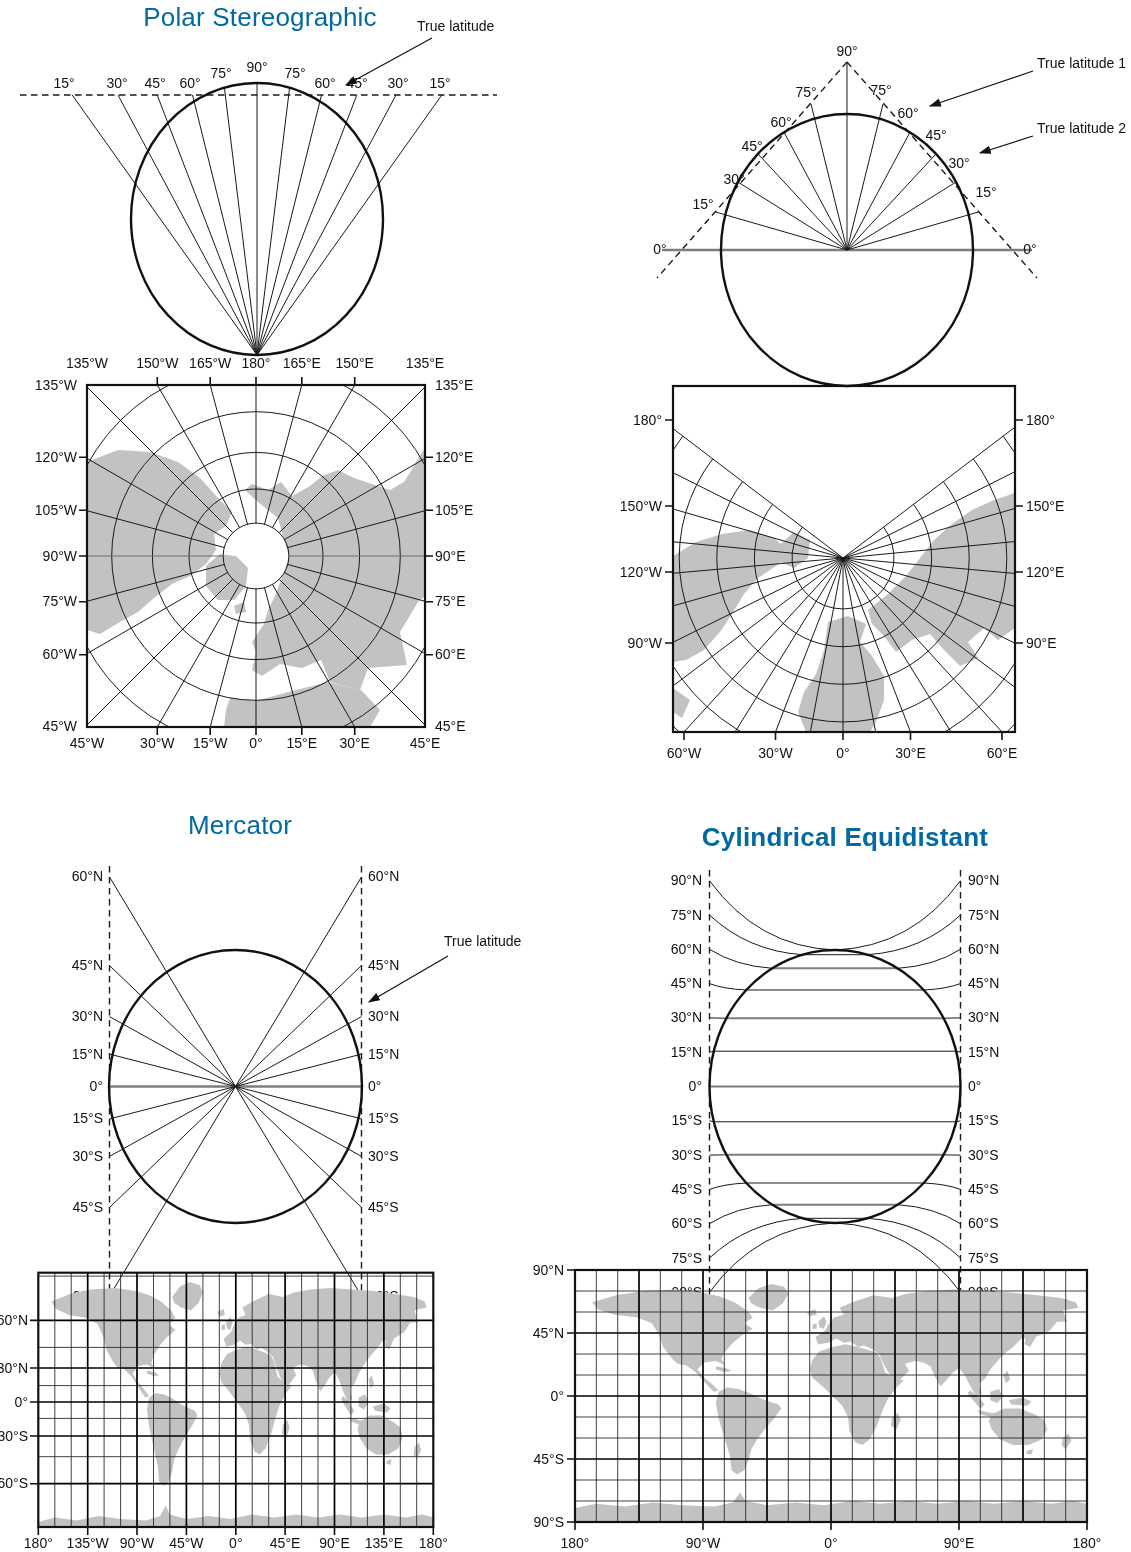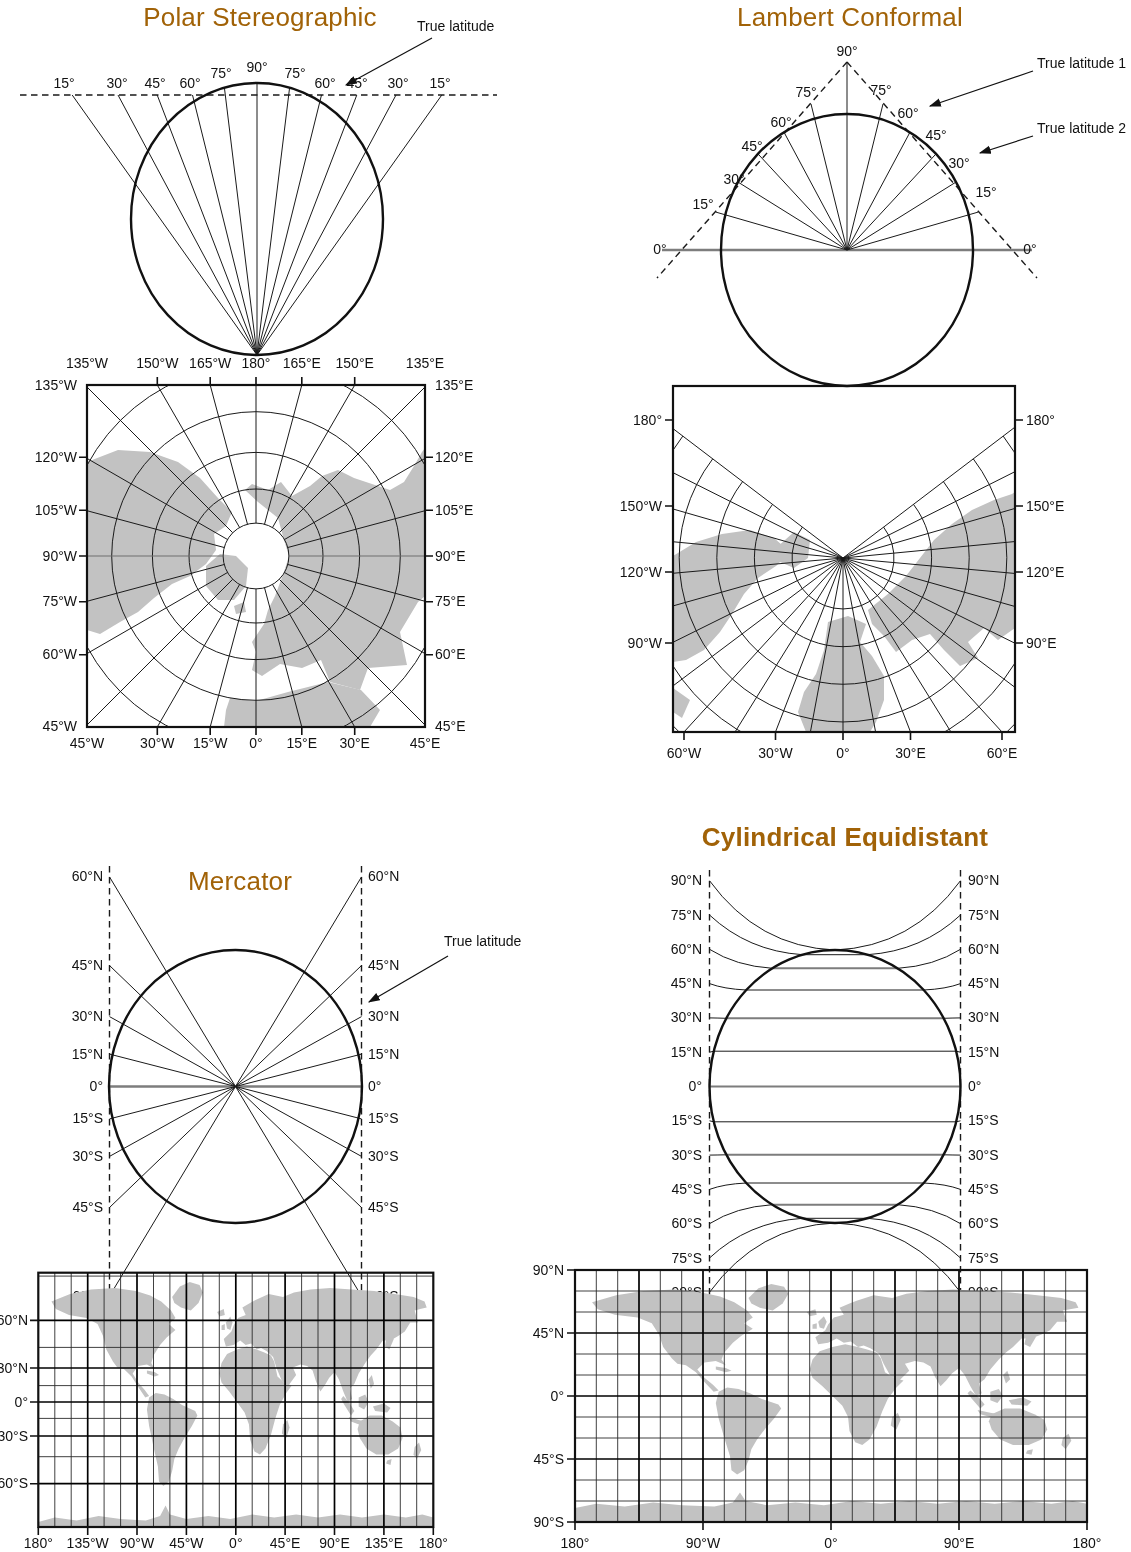--- a/index.html
+++ b/index.html
@@ -1,18 +1,18 @@
 <!DOCTYPE html>
 <html><head>
 <meta charset="utf-8">
 <style>
   html,body{margin:0;padding:0;background:#fff;}
   .page{position:relative;width:1131px;height:1552px;background:#fff;overflow:hidden;
         font-family:"Liberation Sans",sans-serif;}
-  .fig-title{position:absolute;text-align:center;font-size:26px;color:#a16207;letter-spacing:0.2px;}
+  .fig-title{position:absolute;text-align:center;font-size:26px;color:#0369a1;letter-spacing:0.2px;}
   svg{position:absolute;overflow:visible;}
   svg text{font-family:"Liberation Sans",sans-serif;font-size:14px;fill:#111;}
   .thin{stroke:#1a1a1a;stroke-width:1;fill:none;}
   .grid{stroke:#2b2b2b;stroke-width:0.9;fill:none;}
   .gridb{stroke:#000;stroke-width:1.7;fill:none;}
   .frame{stroke:#111;stroke-width:2.2;fill:none;}
   .globe{stroke:#111;stroke-width:2.4;fill:none;}
   .dash{stroke:#1a1a1a;stroke-width:1.4;stroke-dasharray:6.5 4.5;fill:none;}
   .grayline{stroke:#7d7d7d;stroke-width:2.4;fill:none;}
   .graych{stroke:#7d7d7d;stroke-width:2;fill:none;}
@@ -46,22 +46,21 @@
   <path d="M342,74 L350,66 L354,74 L350,84 L344,82 Z"></path>
   <path d="M334,78 L340,76 L340,84 L334,84 Z"></path>
   <path d="M326,60 L338,56 L340,64 L330,66 Z"></path>
   <path d="M198,138 L212,140 L220,144 L212,146 L198,142 Z"></path>
   <path d="M0,340 L30,334 L70,338 L110,332 L150,336 L196,338 L222,332 L232,318 L240,330 L270,336 L310,332 L350,336 L390,330 L430,334 L470,330 L510,334 L550,330 L590,334 L630,330 L670,334 L700,330 L720,334 L720,360 L0,360 Z"></path>
 </g>
 </defs>
 </svg>
 
 <div class="fig-title" style="left:60px;top:2px;width:400px;">Polar Stereographic</div>
-<div class="fig-title" style="left:650px;top:2px;width:400px;">Lambert Conformal</div>
-<div class="fig-title" style="left:40px;top:866px;width:400px;">Mercator</div>
+<div class="fig-title" style="left:40px;top:810px;width:400px;">Mercator</div>
 <div class="fig-title" style="left:645px;top:822px;width:400px;font-weight:bold;">Cylindrical Equidistant</div>
 
 <svg style="left:0;top:36px" width="565" height="314" viewBox="0 36 565 314">
   <defs>
         <marker id="arwA" markerWidth="11" markerHeight="9" refX="9" refY="3.5" orient="auto">
           <path d="M0,0 L10,3.5 L0,7 Z" fill="#111"></path>
         </marker>
       </defs>
   <line class="dash" x1="20" y1="95" x2="497" y2="95"></line>
   <g class="thin">

